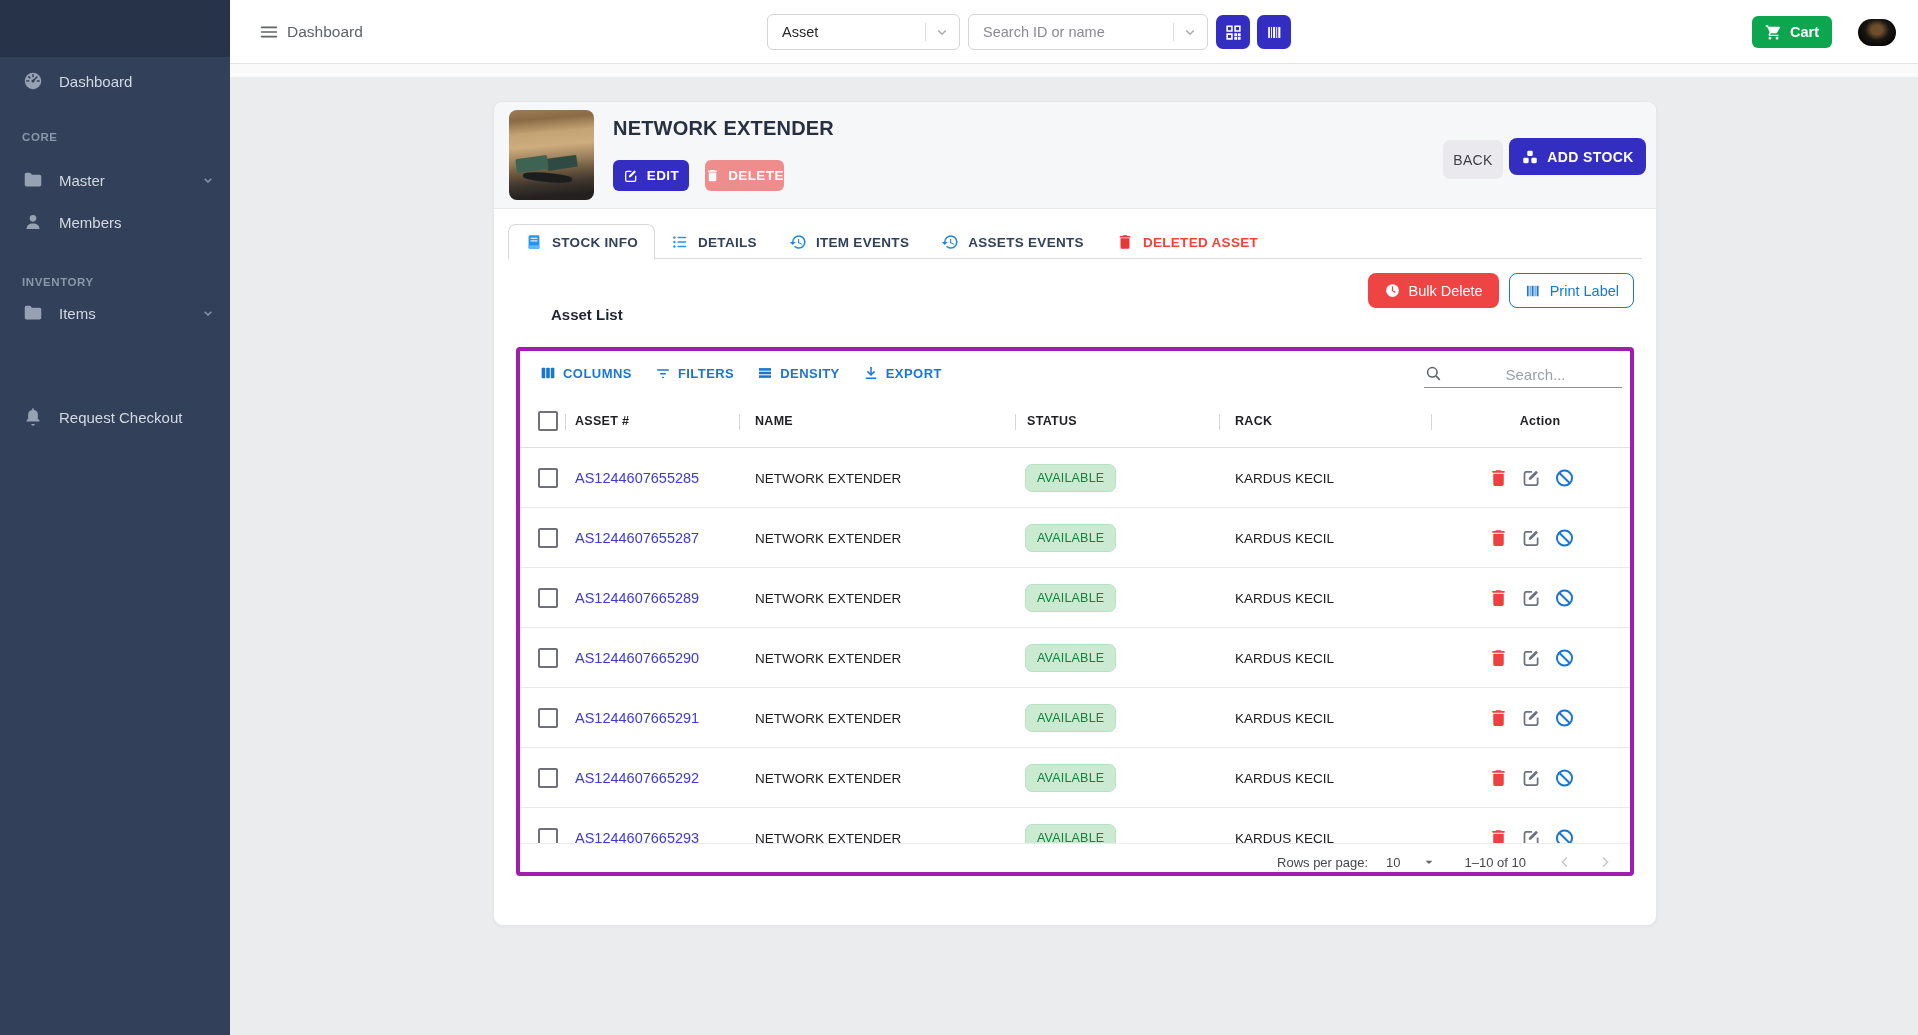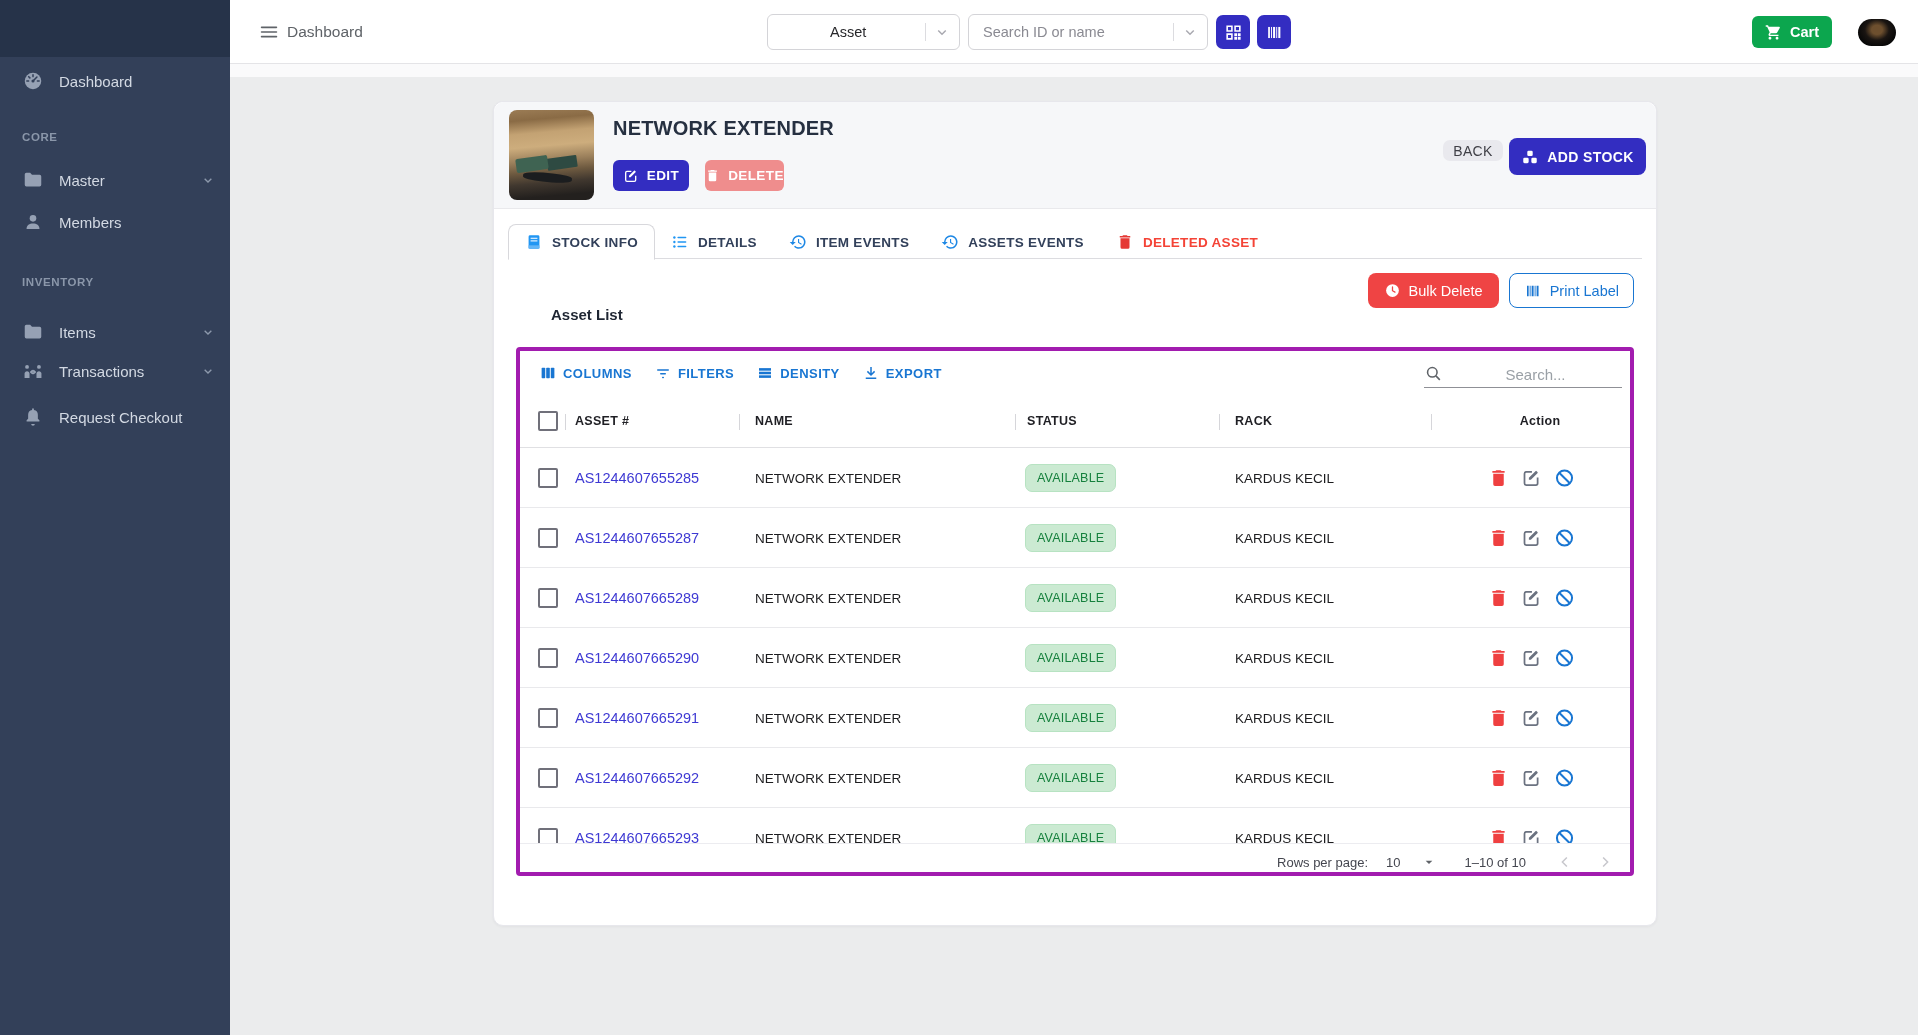--- a/index.html
+++ b/index.html
@@ -19,21 +19,21 @@
   .sb-item .sb-ic svg{width:22px;height:22px;}
   .sb-chev{margin-left:auto;color:#8d99ac;display:flex;}
   .sb-section{position:absolute;left:22px;font-size:11.5px;font-weight:700;letter-spacing:.6px;color:#8b97aa;}
 
   
   .topbar{position:absolute;left:230px;top:0;right:0;height:64px;background:#fff;border-bottom:1px solid #e4e4e7;}
   .hamburger{position:absolute;left:28px;top:21px;width:22px;height:22px;background:none;border:none;cursor:pointer;color:#5f6368;}
   .tb-title{position:absolute;left:57px;top:23px;font-size:15.5px;color:#5f6368;}
   .tb-center{position:absolute;left:537px;top:14px;display:flex;align-items:center;gap:8px;}
   .tb-select{height:36px;border:1px solid #d4d4d8;border-radius:6px;background:#fff;display:flex;align-items:center;padding:0 8px 0 14px;cursor:pointer;}
-  .tb-select .val{font-size:14.5px;color:#27272a;margin-left:48px;}
+  .tb-select .val{font-size:14.5px;color:#27272a;}
   .tb-select .ph{font-size:14.5px;color:#8a8a92;}
   .tb-select.sel-asset{width:193px;}
   .tb-select.sel-search{width:240px;}
   .sel-div{width:1px;height:18px;background:#dcdce0;margin-left:auto;margin-right:7px;}
   .sel-chev{color:#a9a9b0;display:flex;}
   .sq-btn{width:34px;height:34px;border:none;border-radius:7px;background:var(--indigo);cursor:pointer;display:flex;align-items:center;justify-content:center;}
   .sq-btn + .sq-btn{margin-left:-1px;}
   .sq-btn svg{width:19px;height:19px;}
   .tb-right{position:absolute;right:22px;top:0;height:64px;display:flex;align-items:center;gap:26px;}
   .cart-btn{height:32px;padding:0 13px;border:none;border-radius:6px;background:var(--green);color:#fff;font-size:14.5px;font-weight:600;font-family:inherit;display:flex;align-items:center;gap:8px;cursor:pointer;}
@@ -47,21 +47,21 @@
   .card-head{position:absolute;left:0;top:0;width:100%;height:107px;background:#f6f7f9;border-bottom:1px solid #e9e9ec;border-radius:10px 10px 0 0;}
   .product-img{position:absolute;left:15px;top:8px;width:85px;height:90px;border-radius:8px;overflow:hidden;
     background:linear-gradient(175deg,#9b7c55 0%,#8a6b45 12%,#c3a273 26%,#cdad7d 40%,#9a7f5b 55%,#6e5a40 66%,#41382f 78%,#23201e 92%);}
   .product-img::before{content:"";position:absolute;left:8%;top:52%;width:38%;height:16%;background:#3f6352;border-radius:2px;transform:rotate(-8deg);box-shadow:30px 3px 0 -1px #2e4a42;}
   .product-img::after{content:"";position:absolute;left:16%;top:70%;width:58%;height:10%;background:#1b1d1f;border-radius:40%;transform:rotate(5deg);}
   .product-title{position:absolute;left:119px;top:15px;font-size:20px;font-weight:800;letter-spacing:.2px;color:#263041;}
   .btn{display:flex;align-items:center;justify-content:center;gap:8px;border:none;border-radius:6px;cursor:pointer;font-family:inherit;}
   .btn svg{flex:none;}
   .edit-btn{position:absolute;left:119px;top:58px;width:76px;height:31px;background:var(--indigo);color:#fff;font-size:13.5px;font-weight:700;letter-spacing:.4px;}
   .del-btn{position:absolute;left:211px;top:58px;width:79px;height:31px;background:var(--pink);color:#fff;font-size:13.5px;font-weight:700;letter-spacing:.4px;}
-  .back-btn{position:absolute;left:949px;top:38px;width:60px;height:21px;background:#e9e9ee;color:#3f3f46;font-size:14px;font-weight:500;letter-spacing:.3px;border-radius:7px;}
+  .back-btn{position:absolute;left:949px;top:38px;width:60px;height:39px;background:#e9e9ee;color:#3f3f46;font-size:14px;font-weight:500;letter-spacing:.3px;border-radius:7px;}
   .addstock-btn{position:absolute;left:1015px;top:36px;width:137px;height:37px;background:var(--indigo);color:#fff;font-size:14px;font-weight:700;letter-spacing:.4px;border-radius:8px;}
 
   
   .tabs{position:absolute;top:122px;left:14px;right:14px;display:flex;align-items:flex-end;z-index:2;}
   .tabs-underline{position:absolute;top:156px;left:14px;right:14px;height:1px;background:#dcdce0;z-index:1;}
   .tab{display:flex;align-items:center;gap:9px;padding:17px 16px;height:34px;cursor:pointer;font-size:13.5px;font-weight:600;letter-spacing:.3px;color:#32405a;position:relative;z-index:2;}
   .tab.active{background:#fff;border:1px solid #d8d8dc;border-bottom:1px solid #fff;border-radius:8px 8px 0 0;height:35px;margin-bottom:-1px;}
   .tab.danger{color:#f44336;}
   .tab .tic{display:flex;align-items:center;}
   .tab .tic svg{width:18px;height:18px;}
@@ -148,54 +148,34 @@
       <span class="sb-label">Master</span>
       <span class="sb-chev">
         <svg viewBox="0 0 24 24" width="16" height="16" fill="none" stroke="currentColor" stroke-width="2">
             <path d="M7 10l5 5 5-5"></path>
           </svg>
       </span>
     </div>
 
     <div class="sb-section" style="top:276px">INVENTORY</div>
 
-    <div class="sb-item" style="top:312px">
+    <div class="sb-item" style="top:293px">
       <span class="sb-ic">
         <svg viewBox="0 0 24 24" fill="currentColor">
             <path d="M3 5.8A1.8 1.8 0 0 1 4.8 4h4.1l2 2.4h8.3A1.8 1.8 0 0 1 21 8.2v9A1.8 1.8 0 0 1 19.2 19H4.8A1.8 1.8 0 0 1 3 17.2z"></path>
           </svg>
       </span>
       <span class="sb-label">Items</span>
       <span class="sb-chev">
         <svg viewBox="0 0 24 24" width="16" height="16" fill="none" stroke="currentColor" stroke-width="2">
             <path d="M7 10l5 5 5-5"></path>
           </svg>
       </span>
     </div>
 
-    <div class="sb-item" style="top:351px">
-      <span class="sb-ic">
-        <svg viewBox="0 0 24 24" fill="currentColor">
-            <circle cx="5.5" cy="7.5" r="2.1"></circle>
-            <path d="M2.8 15c0-1.7 1.2-2.7 2.7-2.7s2.7 1 2.7 2.7v4.6H2.8z"></path>
-            <circle cx="18.5" cy="7.5" r="2.1"></circle>
-            <path d="M15.8 15c0-1.7 1.2-2.7 2.7-2.7s2.7 1 2.7 2.7v4.6h-5.4z"></path>
-            <g fill="none" stroke="currentColor" stroke-width="1.6" stroke-linecap="round" stroke-linejoin="round">
-              <line x1="10" y1="13.2" x2="14" y2="13.2"></line>
-              <path d="M11.3 11.6l-1.7 1.6 1.7 1.6M12.7 11.6l1.7 1.6-1.7 1.6"></path>
-            </g>
-          </svg>
-      </span>
-      <span class="sb-label">Transactions</span>
-      <span class="sb-chev">
-        <svg viewBox="0 0 24 24" width="16" height="16" fill="none" stroke="currentColor" stroke-width="2">
-            <path d="M7 10l5 5 5-5"></path>
-          </svg>
-      </span>
-    </div>
 
     <div class="sb-item" style="top:397px">
       <span class="sb-ic">
         <svg viewBox="0 0 24 24" fill="currentColor">
             <path d="M12 21.5a2 2 0 0 0 2-2h-4a2 2 0 0 0 2 2zm7-4.7v-1.2l-1.7-1.7V9.5A5.3 5.3 0 0 0 13 4.3v-.8a1 1 0 1 0-2 0v.8a5.3 5.3 0 0 0-4.3 5.2v4.4L5 15.6v1.2z"></path>
           </svg>
       </span>
       <span class="sb-label">Request Checkout</span>
     </div>
   </aside>

